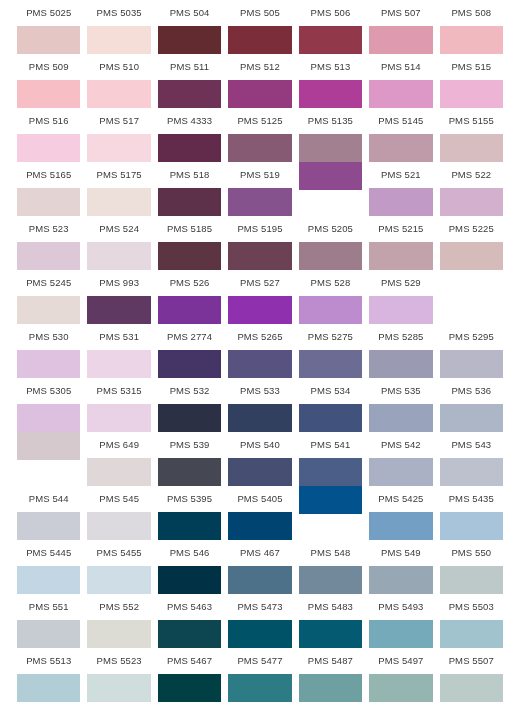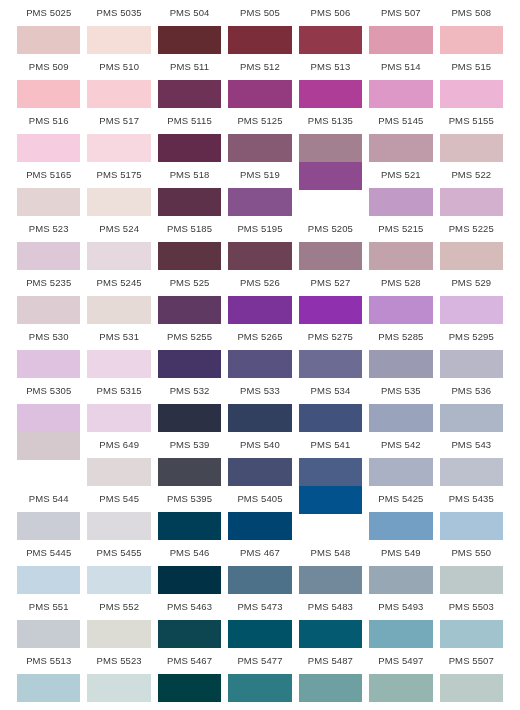--- a/index.html
+++ b/index.html
@@ -119,21 +119,21 @@
     <div class="swatch-row">
       <div class="cell">
         <div class="cell-label">PMS 516</div>
         <div class="cell-swatch" style="background-color: rgb(246, 205, 224);"></div>
       </div>
       <div class="cell">
         <div class="cell-label">PMS 517</div>
         <div class="cell-swatch" style="background-color: rgb(247, 216, 225);"></div>
       </div>
       <div class="cell">
-        <div class="cell-label">PMS 5115</div>
+        <div class="cell-label">PMS 4333</div>
         <div class="cell-swatch" style="background-color: rgb(99, 43, 75);"></div>
       </div>
       <div class="cell">
         <div class="cell-label">PMS 5125</div>
         <div class="cell-swatch" style="background-color: rgb(135, 90, 116);"></div>
       </div>
       <div class="cell">
         <div class="cell-label">PMS 5135</div>
         <div class="cell-swatch" style="background-color: rgb(163, 128, 143);"></div>
       </div>
@@ -200,29 +200,25 @@
         <div class="cell-label">PMS 5215</div>
         <div class="cell-swatch" style="background-color: rgb(195, 163, 171);"></div>
       </div>
       <div class="cell">
         <div class="cell-label">PMS 5225</div>
         <div class="cell-swatch" style="background-color: rgb(214, 187, 187);"></div>
       </div>
     </div>
     <div class="swatch-row">
       <div class="cell">
-        <div class="cell-label">PMS 5235</div>
-        <div class="cell-swatch" style="background-color: rgb(221, 205, 211);"></div>
-      </div>
-      <div class="cell">
         <div class="cell-label">PMS 5245</div>
         <div class="cell-swatch" style="background-color: rgb(230, 218, 215);"></div>
       </div>
       <div class="cell">
-        <div class="cell-label">PMS 525</div>
+        <div class="cell-label">PMS 993</div>
         <div class="cell-swatch" style="background-color: rgb(96, 57, 99);"></div>
       </div>
       <div class="cell">
         <div class="cell-label">PMS 526</div>
         <div class="cell-swatch" style="background-color: rgb(123, 51, 153);"></div>
       </div>
       <div class="cell">
         <div class="cell-label">PMS 527</div>
         <div class="cell-swatch" style="background-color: rgb(143, 49, 174);"></div>
       </div>
@@ -238,21 +234,21 @@
     <div class="swatch-row">
       <div class="cell">
         <div class="cell-label">PMS 530</div>
         <div class="cell-swatch" style="background-color: rgb(223, 194, 223);"></div>
       </div>
       <div class="cell">
         <div class="cell-label">PMS 531</div>
         <div class="cell-swatch" style="background-color: rgb(236, 213, 230);"></div>
       </div>
       <div class="cell">
-        <div class="cell-label">PMS 5255</div>
+        <div class="cell-label">PMS 2774</div>
         <div class="cell-swatch" style="background-color: rgb(69, 53, 102);"></div>
       </div>
       <div class="cell">
         <div class="cell-label">PMS 5265</div>
         <div class="cell-swatch" style="background-color: rgb(87, 82, 127);"></div>
       </div>
       <div class="cell">
         <div class="cell-label">PMS 5275</div>
         <div class="cell-swatch" style="background-color: rgb(108, 107, 147);"></div>
       </div>

